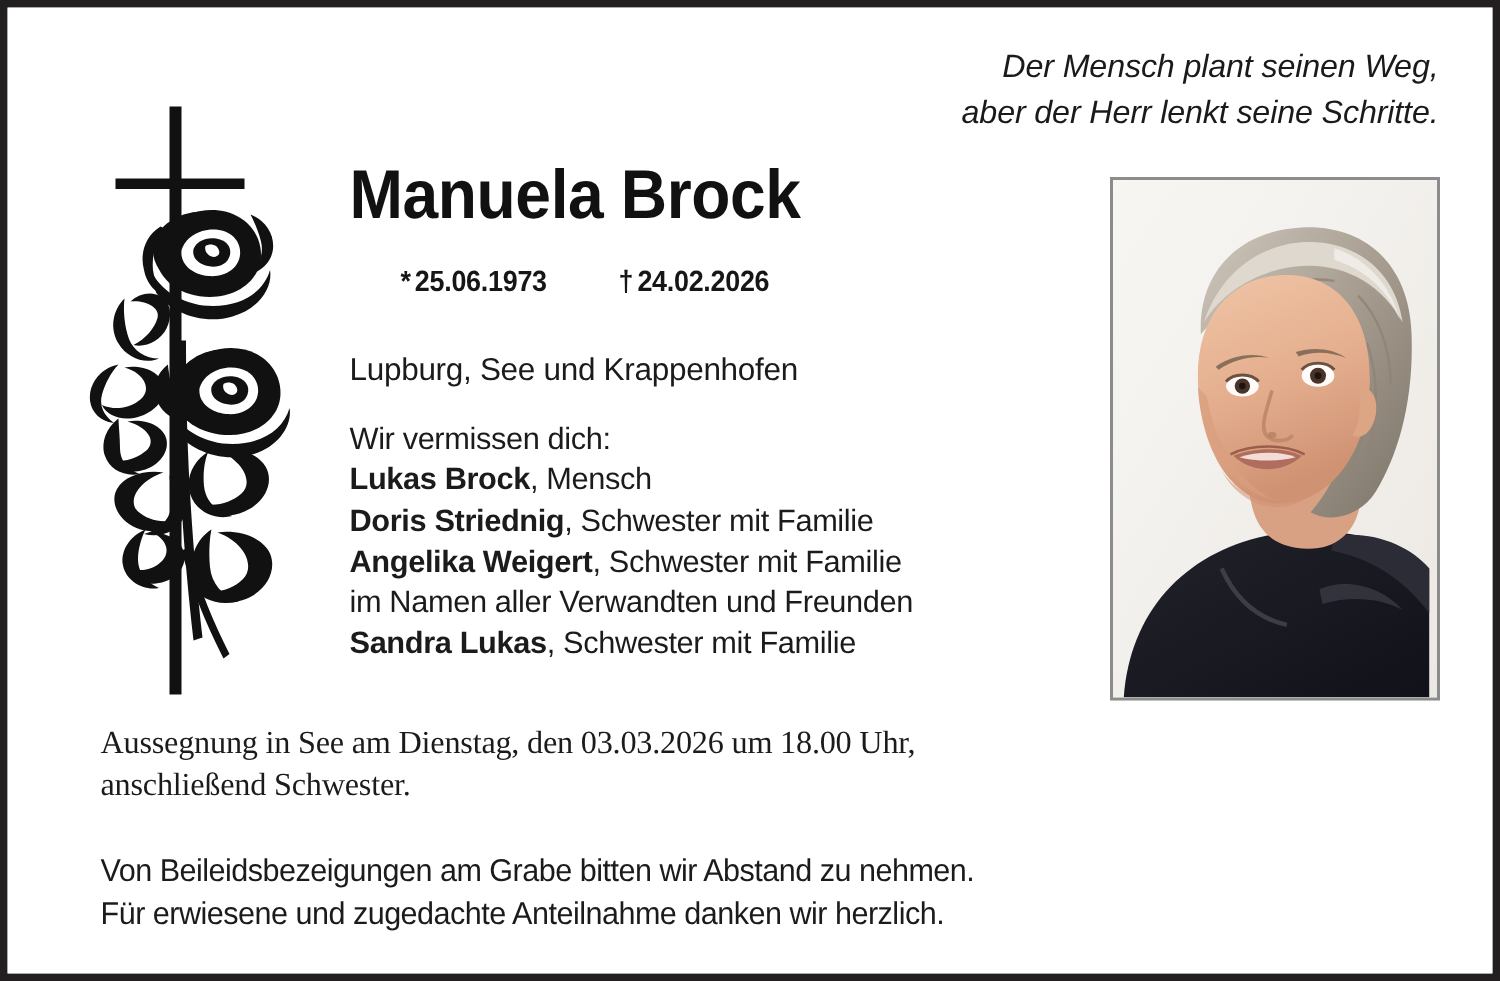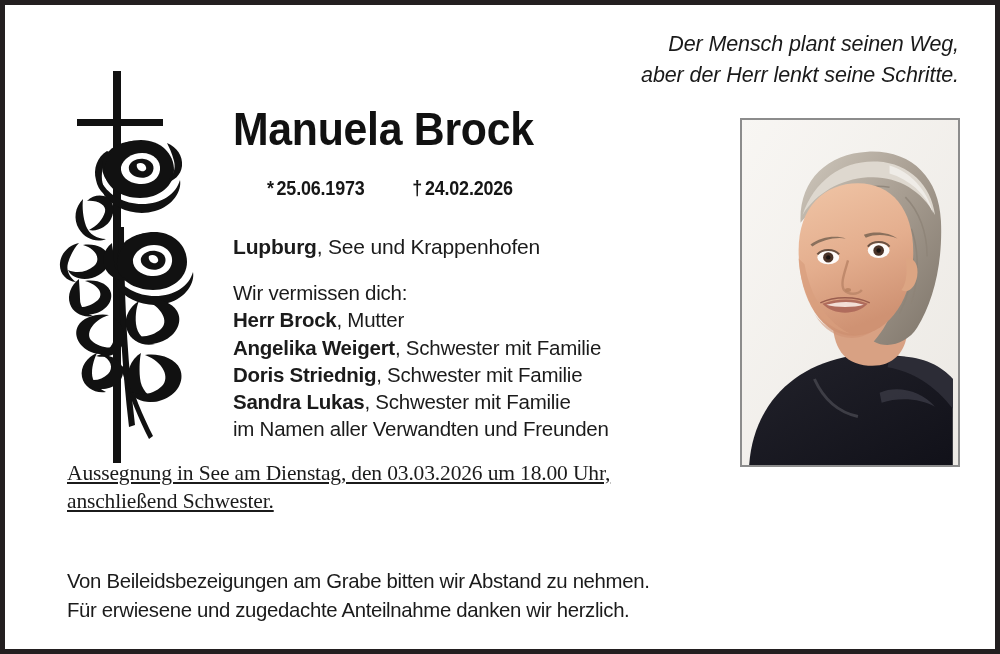--- a/index.html
+++ b/index.html
@@ -84,21 +84,21 @@
   
   .town {
     position: absolute;
     left: 228px;
     top: 230px;
     font-size: 21px;
     color: #1b1b1b;
     letter-spacing: -0.2px;
     white-space: nowrap;
   }
-  .town b { font-weight: bold; margin-top: 20px; }
+  .town b { font-weight: normal; margin-top: 20px; }
 
   
   .mourners {
     position: absolute;
     left: 228px;
     top: 274px;
     font-size: 20.5px;
     line-height: 1.33;
     color: #1b1b1b;
     letter-spacing: -0.25px;
@@ -117,27 +117,26 @@
     box-sizing: border-box;
     background: #f7f5f2;
     overflow: hidden;
   }
   .portrait svg { display: block; width: 100%; height: 100%; }
 
   
   .service {
     position: absolute;
     left: 62px;
-    top: 454px;
+    top: 476px;
     font-family: "Liberation Serif", serif;
     font-size: 21.5px;
     line-height: 1.31;
     color: #1b1b1b;
     letter-spacing: -0.15px;
-    text-decoration: underline;
   }
   .service div { white-space: nowrap; }
 
   
   .closing {
     position: absolute;
     left: 62px;
     top: 562px;
     font-family: "Liberation Sans", sans-serif;
     font-size: 21px;
@@ -227,25 +226,25 @@
     <div class="dates">
       <span class="sym">*</span><span>25.06.1973</span><span class="gap"></span><span class="sym">†</span><span>24.02.2026</span>
     </div>
 
     <div class="town">
       <b>Lupburg</b><span>, See und Krappenhofen</span>
     </div>
 
     <div class="mourners">
       <div>Wir vermissen dich:</div>
-      <div><b>Herr Brock</b><span>, Mutter</span></div>
+      <div><b>Lukas Brock</b><span>, Mensch</span></div>
+      <div><b>Doris Striednig</b><span>, Schwester mit Familie</span></div>
       <div><b>Angelika Weigert</b><span>, Schwester mit Familie</span></div>
-      <div><b>Doris Striednig</b><span>, Schwester mit Familie</span></div>
+      <div>im Namen aller Verwandten und Freunden</div>
       <div><b>Sandra Lukas</b><span>, Schwester mit Familie</span></div>
-      <div>im Namen aller Verwandten und Freunden</div>
     </div>
 
     <div class="portrait">
       <svg viewBox="0 0 220 349" xmlns="http://www.w3.org/2000/svg" preserveAspectRatio="xMidYMid slice">
         <defs>
           <linearGradient id="bgGrad" x1="0" y1="0" x2="1" y2="1">
             <stop offset="0%" stop-color="#f8f6f3"></stop>
             <stop offset="100%" stop-color="#ece9e4"></stop>
           </linearGradient>
           <linearGradient id="skinGrad" x1="0" y1="0" x2="0.3" y2="1">

